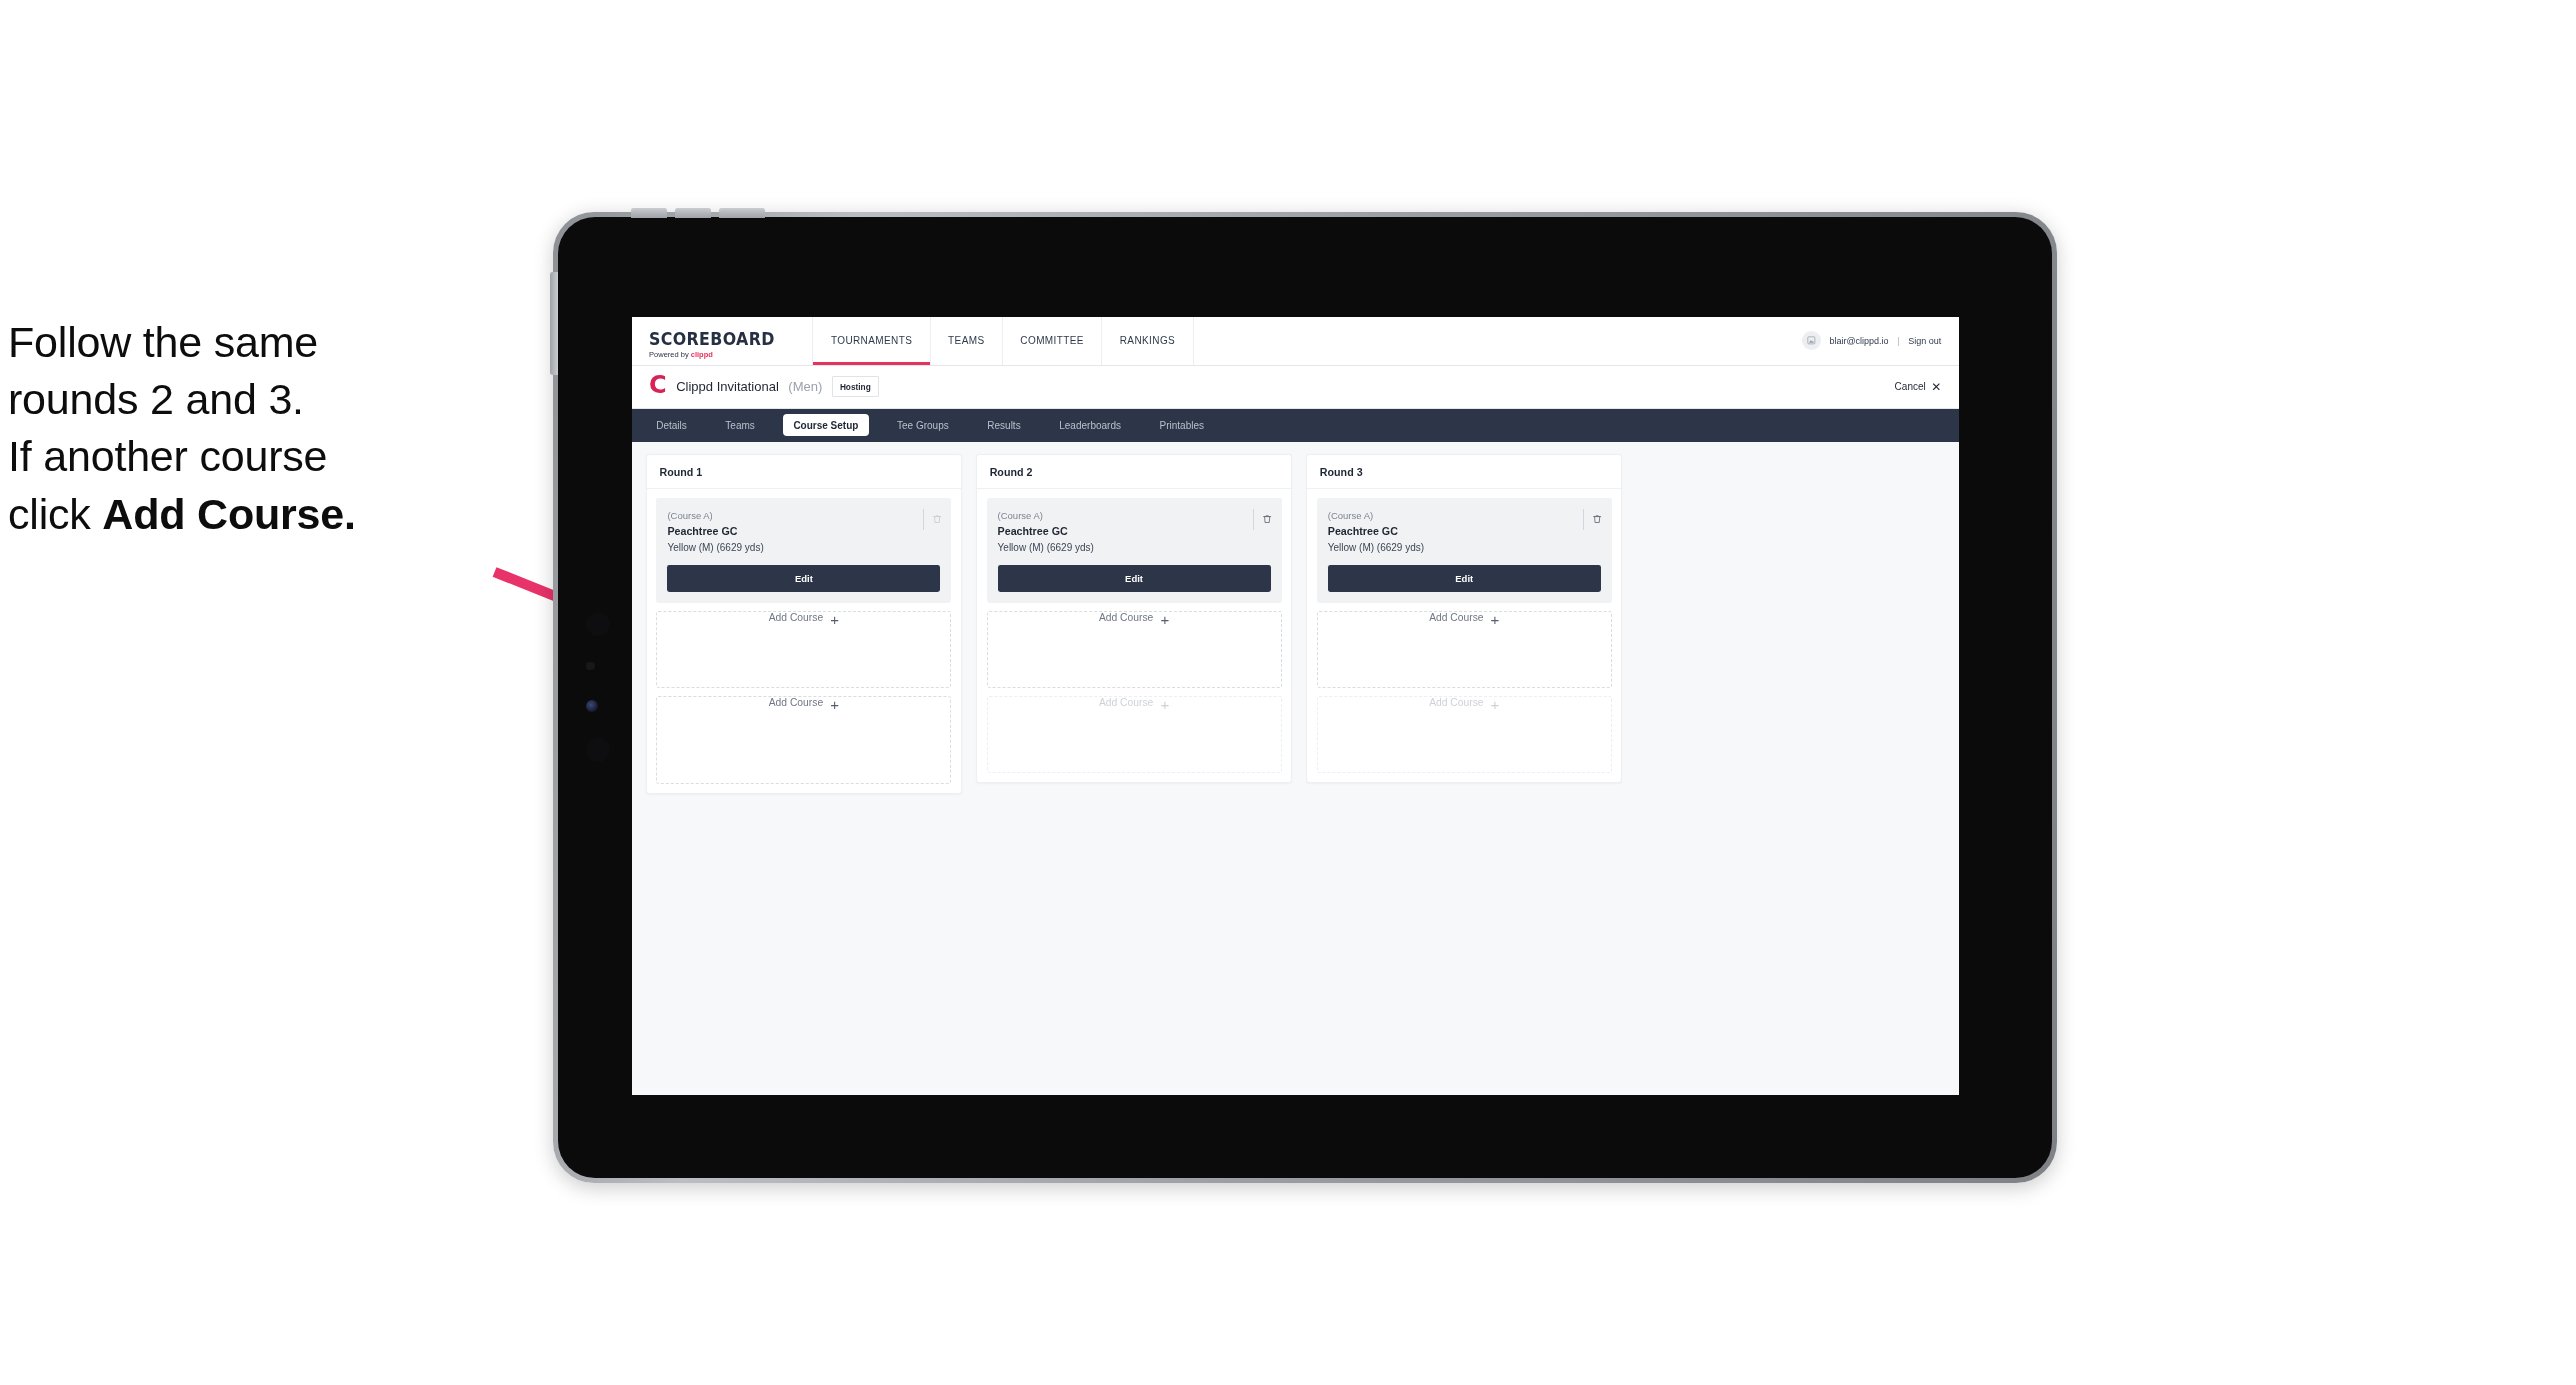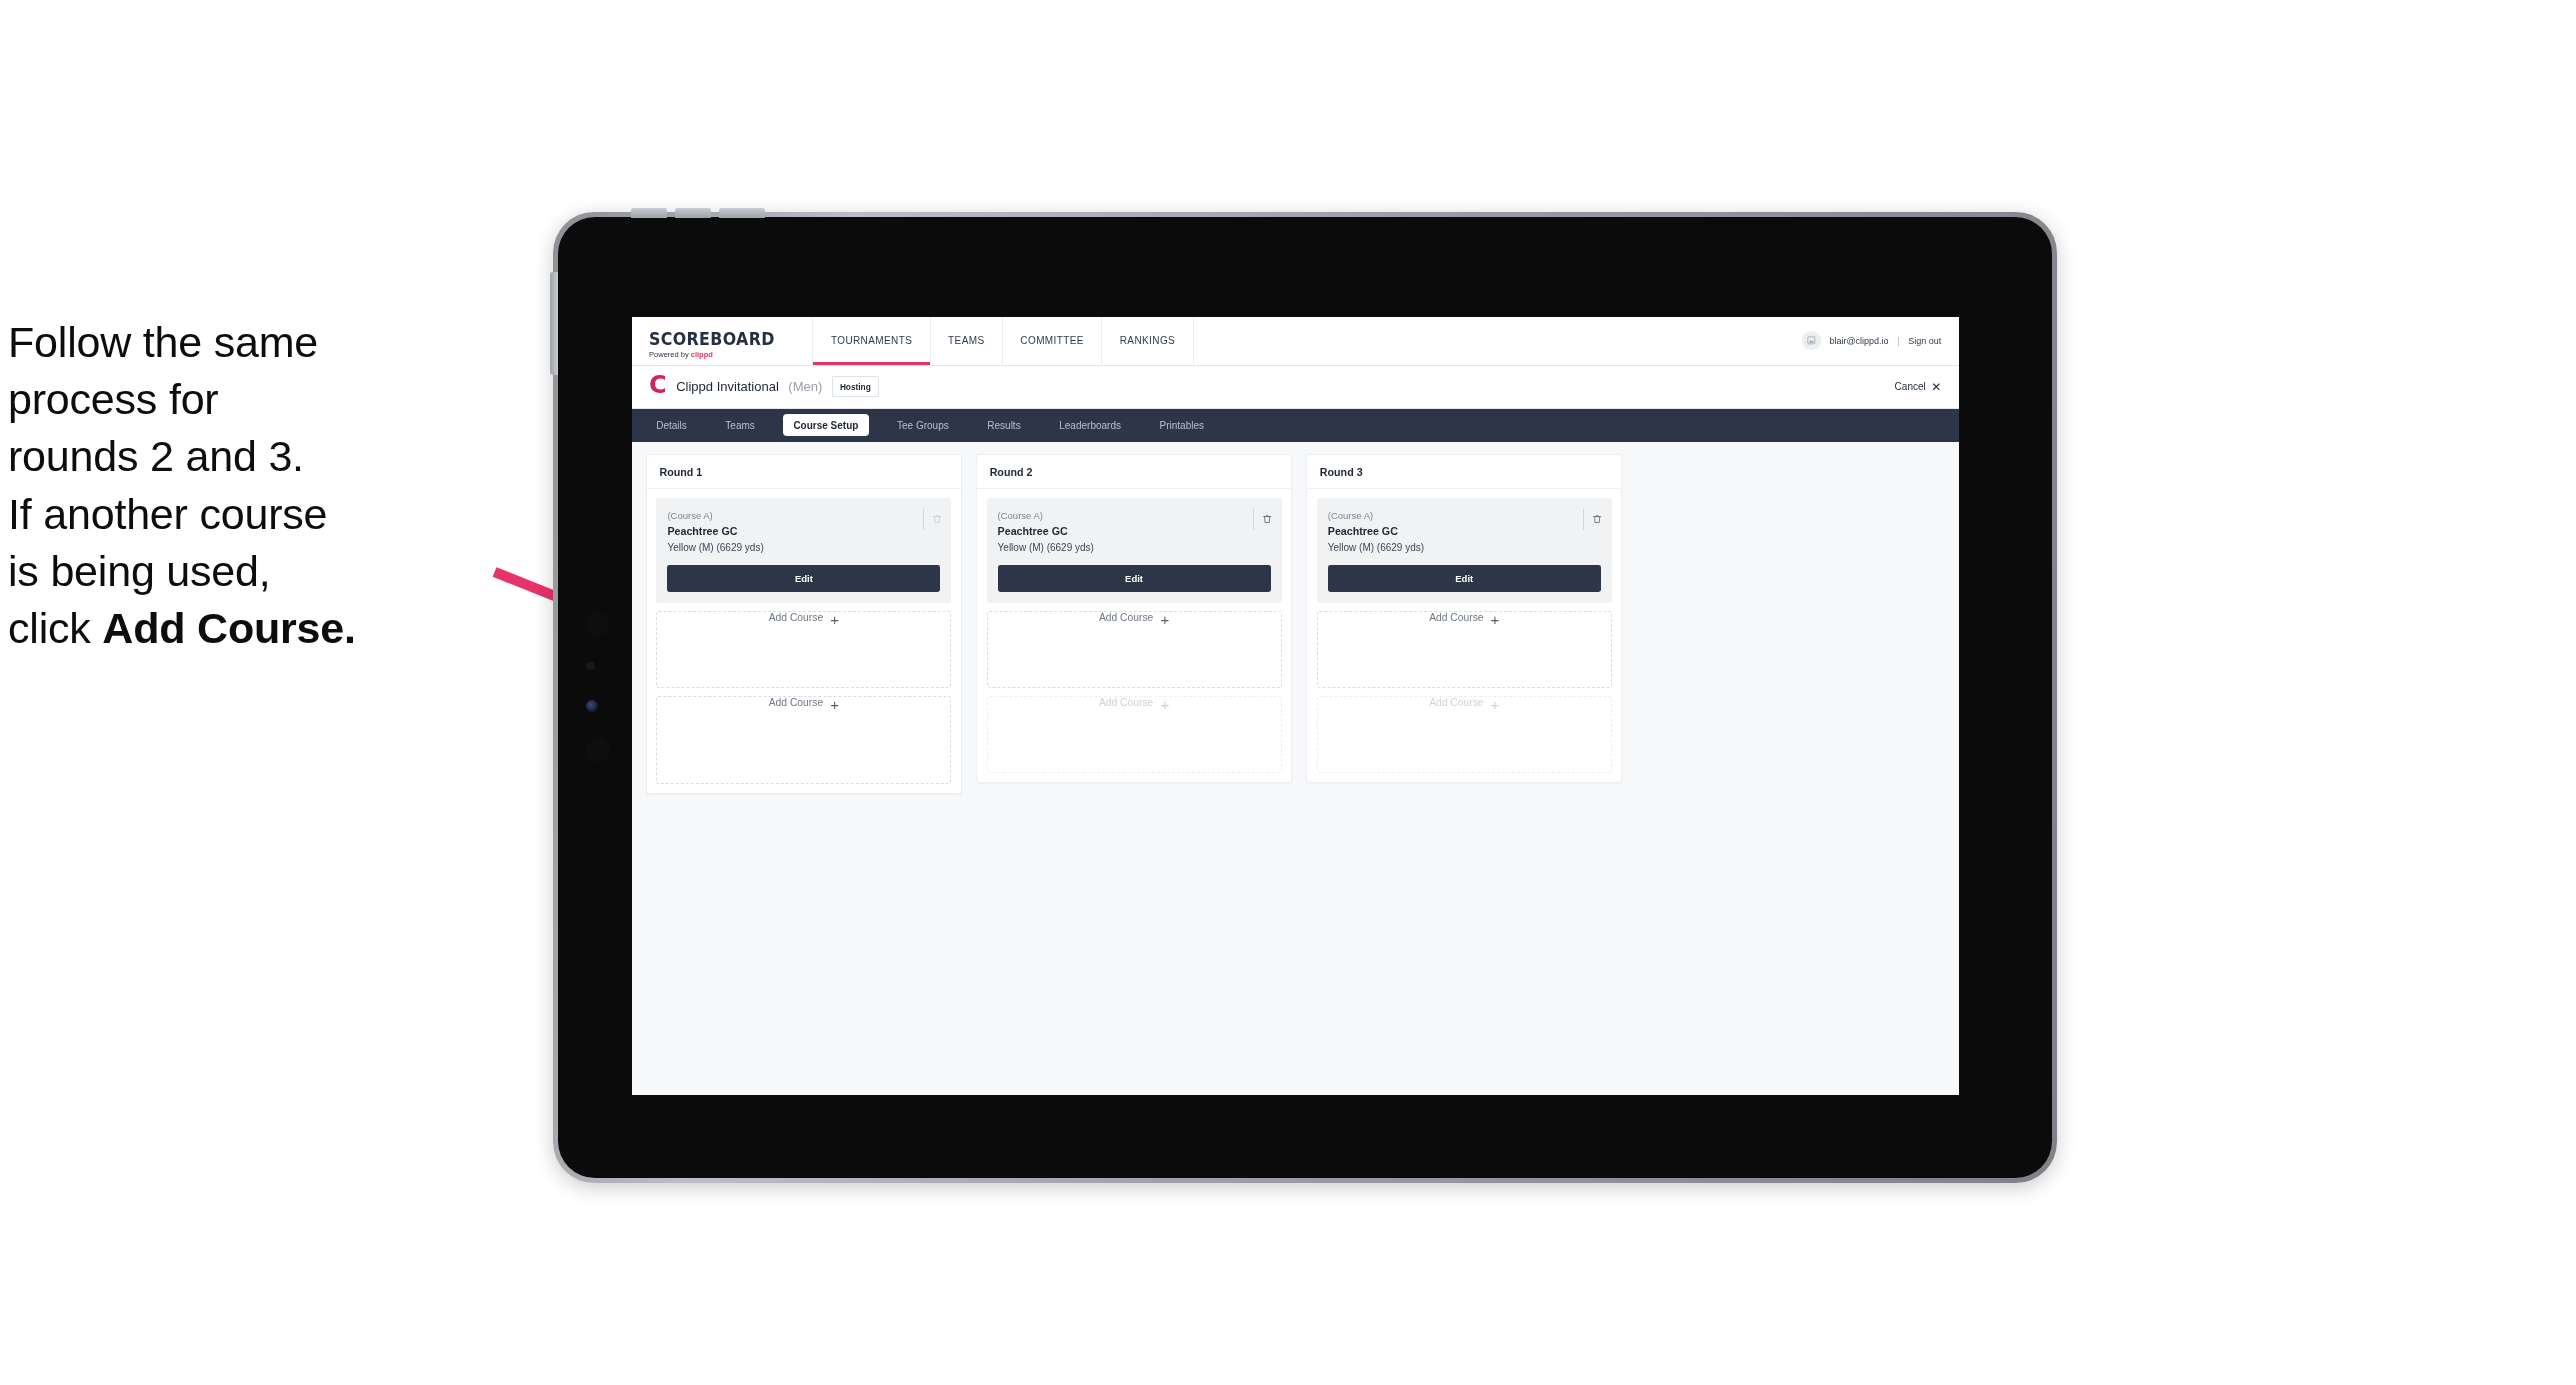--- a/index.html
+++ b/index.html
@@ -256,24 +256,22 @@
   .add-zone.faded { border-color: #eceef1; }
   .add-zone.faded .add-label { color: #cdd2d8; }
   .add-zone.faded .plus { color: #cdd2d8; }
   .add-zone.tall { height: 88px; }
 </style>
 </head>
 <body>
 
 <div id="caption">
   <div>Follow the same</div>
-  <div>process for</div>
   <div>rounds 2 and 3.</div>
   <div>If another course</div>
-  <div>is being used,</div>
   <div><span>click </span><span class="strong">Add Course.</span></div>
 </div>
 
 <svg id="arrow-annotation" viewBox="0 0 420 220">
   <line x1="26" y1="34" x2="310" y2="148" stroke="#e8336a" stroke-width="13" stroke-linecap="butt"></line>
   <polygon points="316,112 372,170 290,176" fill="#e8336a"></polygon>
 </svg>
 
 <div id="tablet">
   <div id="tablet-body">

